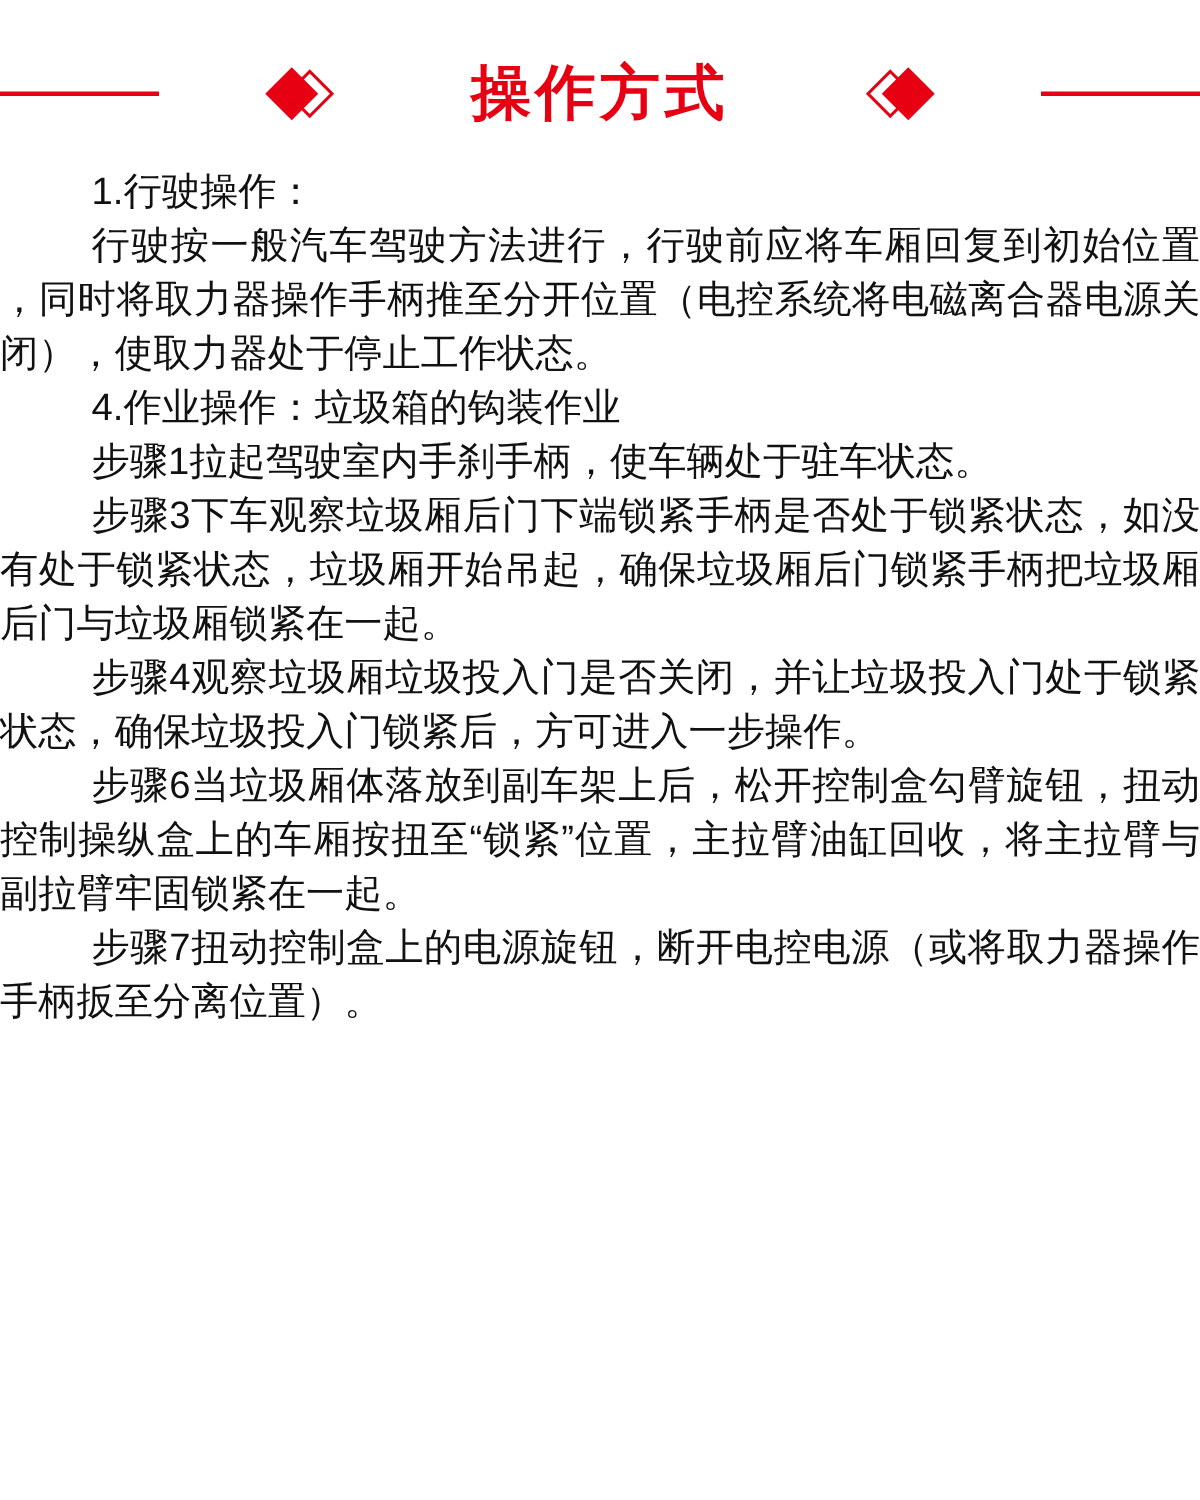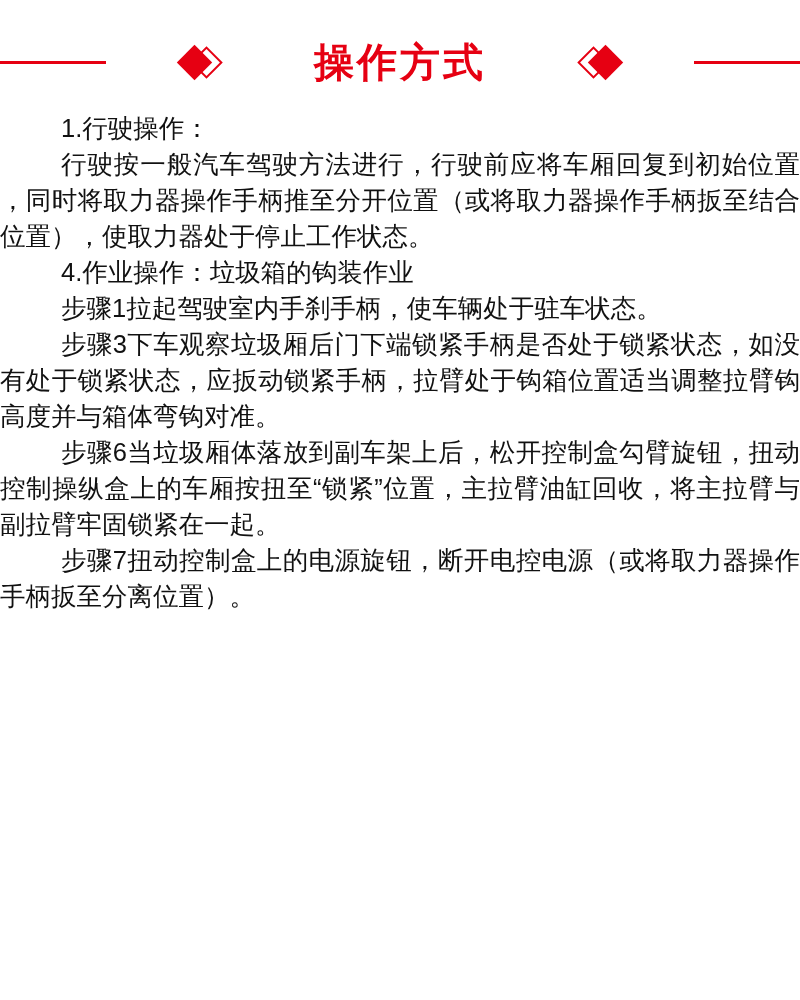--- a/index.html
+++ b/index.html
@@ -56,28 +56,29 @@
     <span class="d d-hollow"></span>
     <span class="d d-solid ml-overlap"></span>
   </span>
   <span class="hline"></span>
 </div>
 
 <div class="content">
 
   <p class="para"><b>1.行驶操作：</b><span></span></p>
 
-  <p class="para">行驶按一般汽车驾驶方法进行，行驶前应将车厢回复到初始位置，同时将取力器操作手柄推至分开位置（或将取力器操作手柄扳至结合位置），使取力器处于停止工作状态。</p>
+  <p class="para">行驶按一般汽车驾驶方法进行，行驶前应将车厢回复到初始位置，同时将取力器操作手柄推至分开位置（电控系统将电磁离合器电源关闭），使取力器处于停止工作状态。</p>
 
   <p class="para"><b>4.作业操作：</b><span>垃圾箱的钩装作业</span></p>
 
   <p class="para">步骤1拉起驾驶室内手刹手柄，使车辆处于驻车状态。</p>
 
 
-  <p class="para">步骤3下车观察垃圾厢后门下端锁紧手柄是否处于锁紧状态，如没有处于锁紧状态，应扳动锁紧手柄，拉臂处于钩箱位置适当调整拉臂钩高度并与箱体弯钩对准。</p>
+  <p class="para">步骤3下车观察垃圾厢后门下端锁紧手柄是否处于锁紧状态，如没有处于锁紧状态，垃圾厢开始吊起，确保垃圾厢后门锁紧手柄把垃圾厢后门与垃圾厢锁紧在一起。</p>
 
+  <p class="para">步骤4观察垃圾厢垃圾投入门是否关闭，并让垃圾投入门处于锁紧状态，确保垃圾投入门锁紧后，方可进入一步操作。</p>
 
 
   <p class="para">步骤6当垃圾厢体落放到副车架上后，松开控制盒勾臂旋钮，扭动控制操纵盒上的车厢按扭至“锁紧”位置，主拉臂油缸回收，将主拉臂与副拉臂牢固锁紧在一起。</p>
 
   <p class="para">步骤7扭动控制盒上的电源旋钮，断开电控电源（或将取力器操作手柄扳至分离位置）。</p>
 
 </div>
 
 </body></html>

